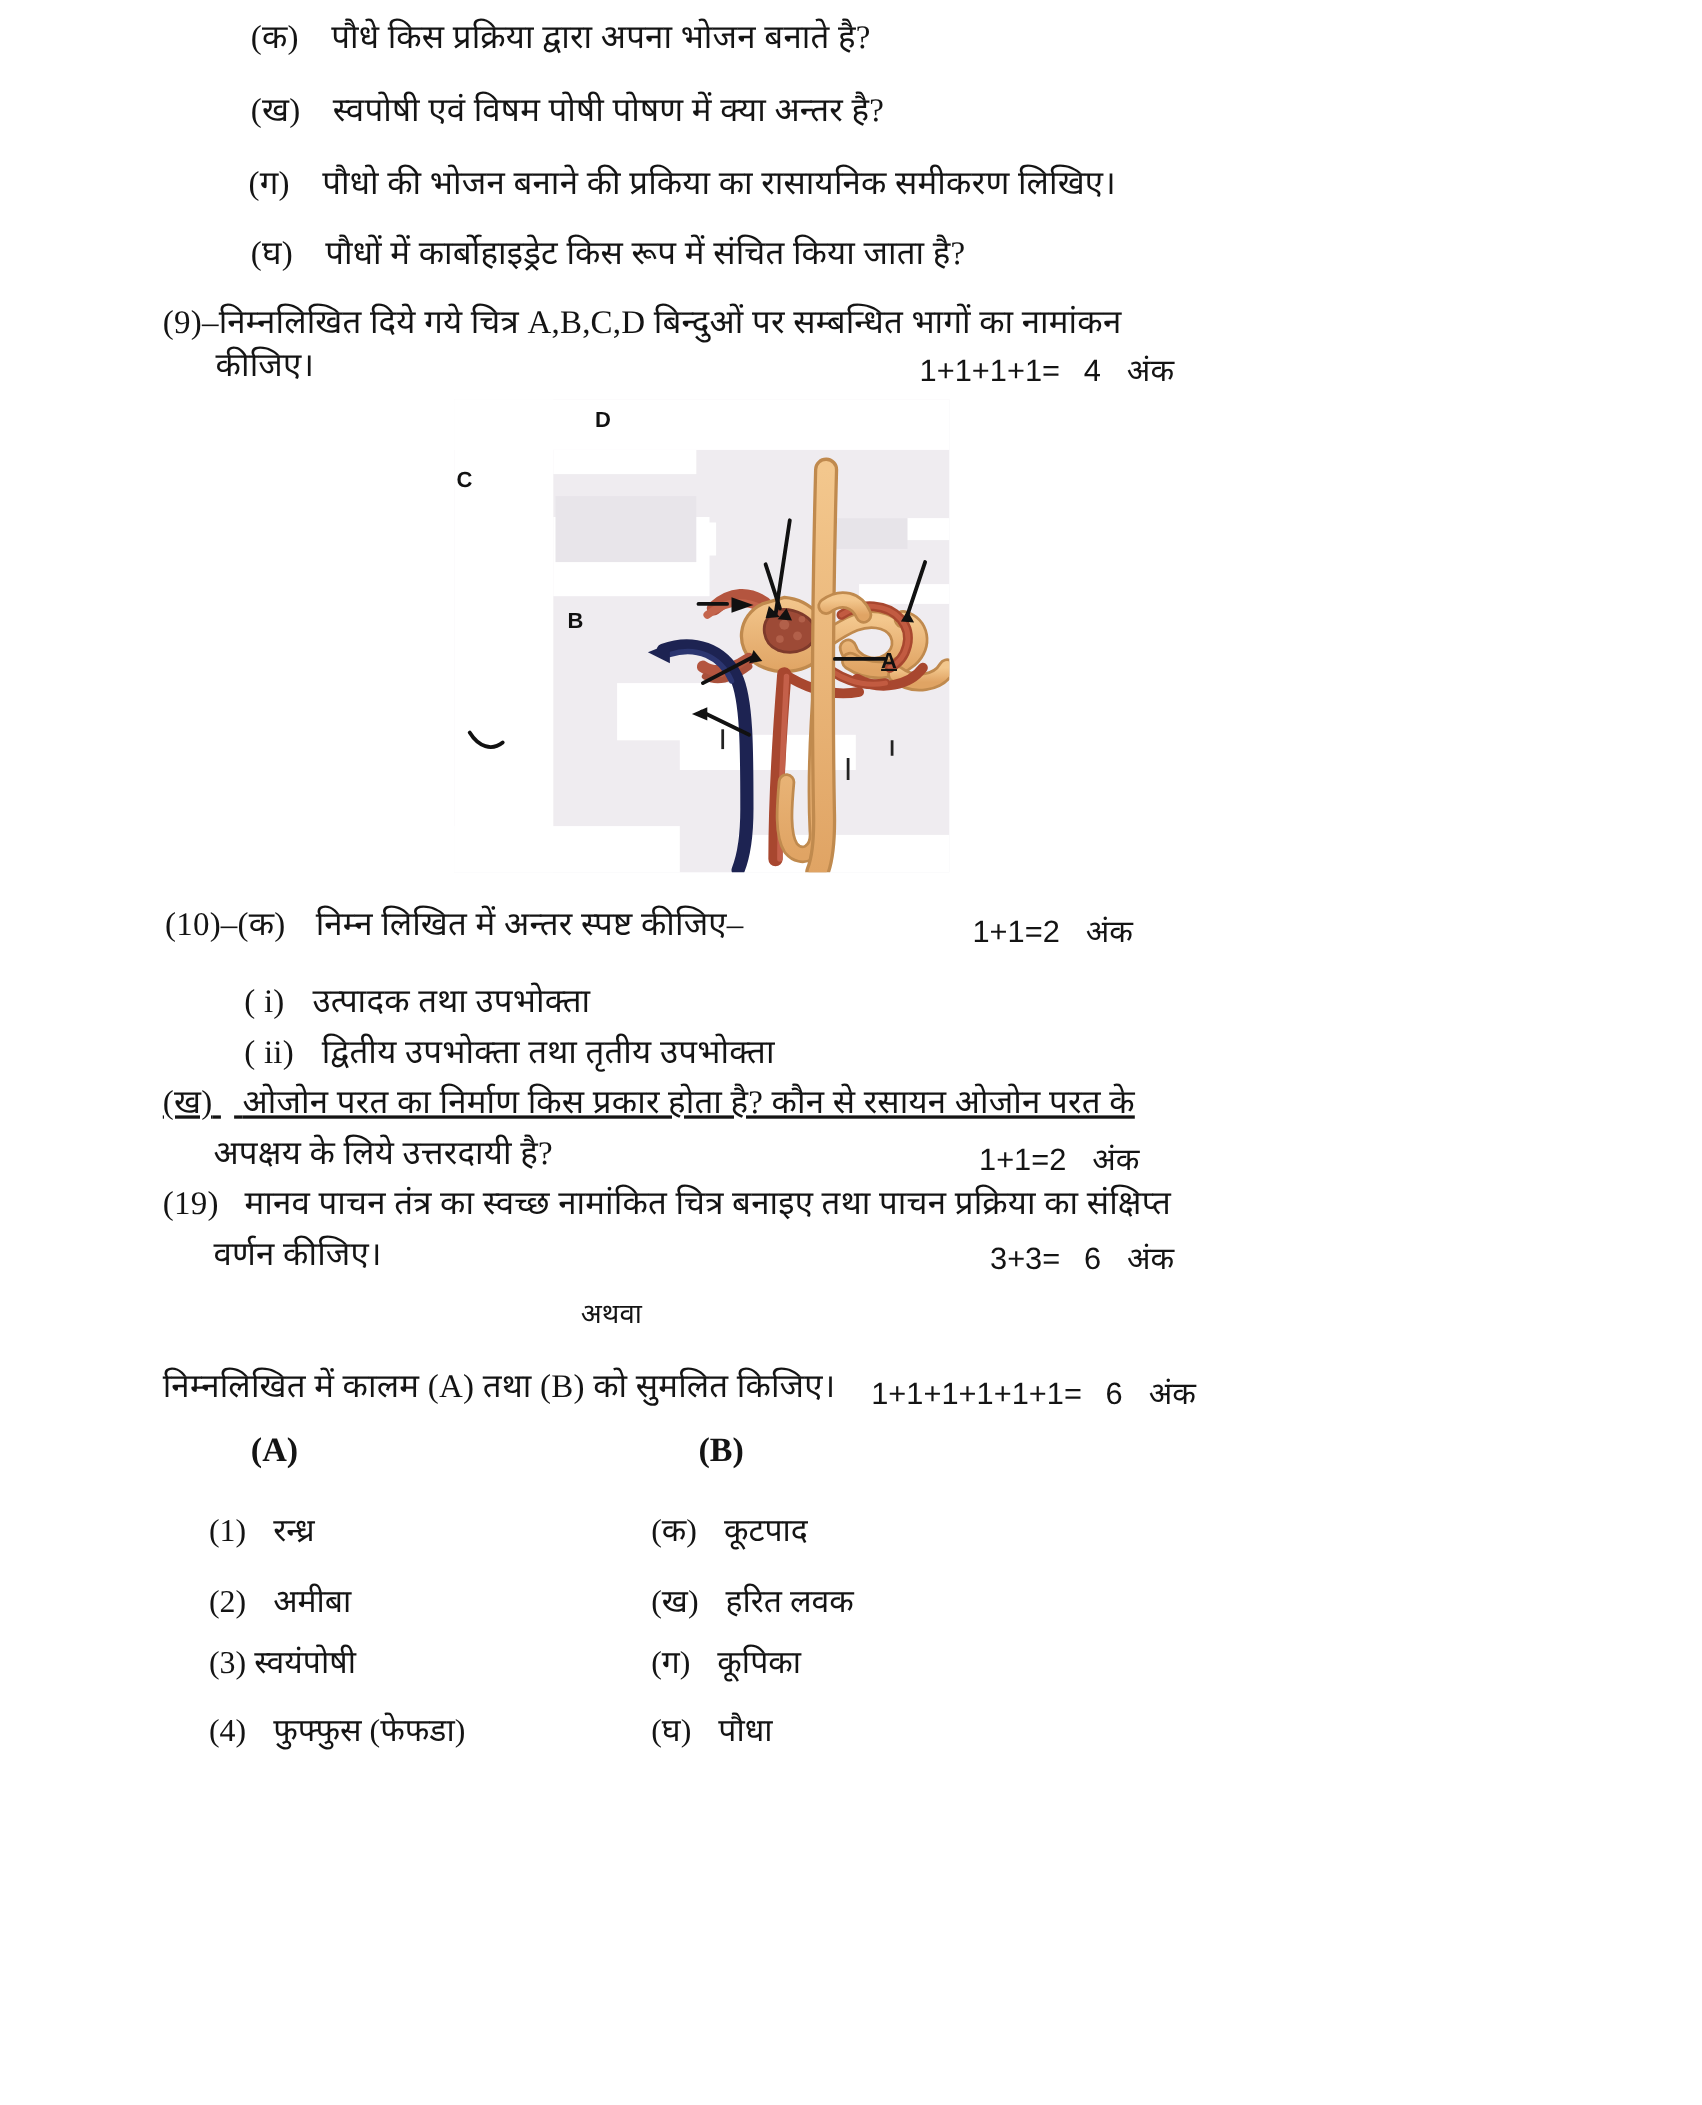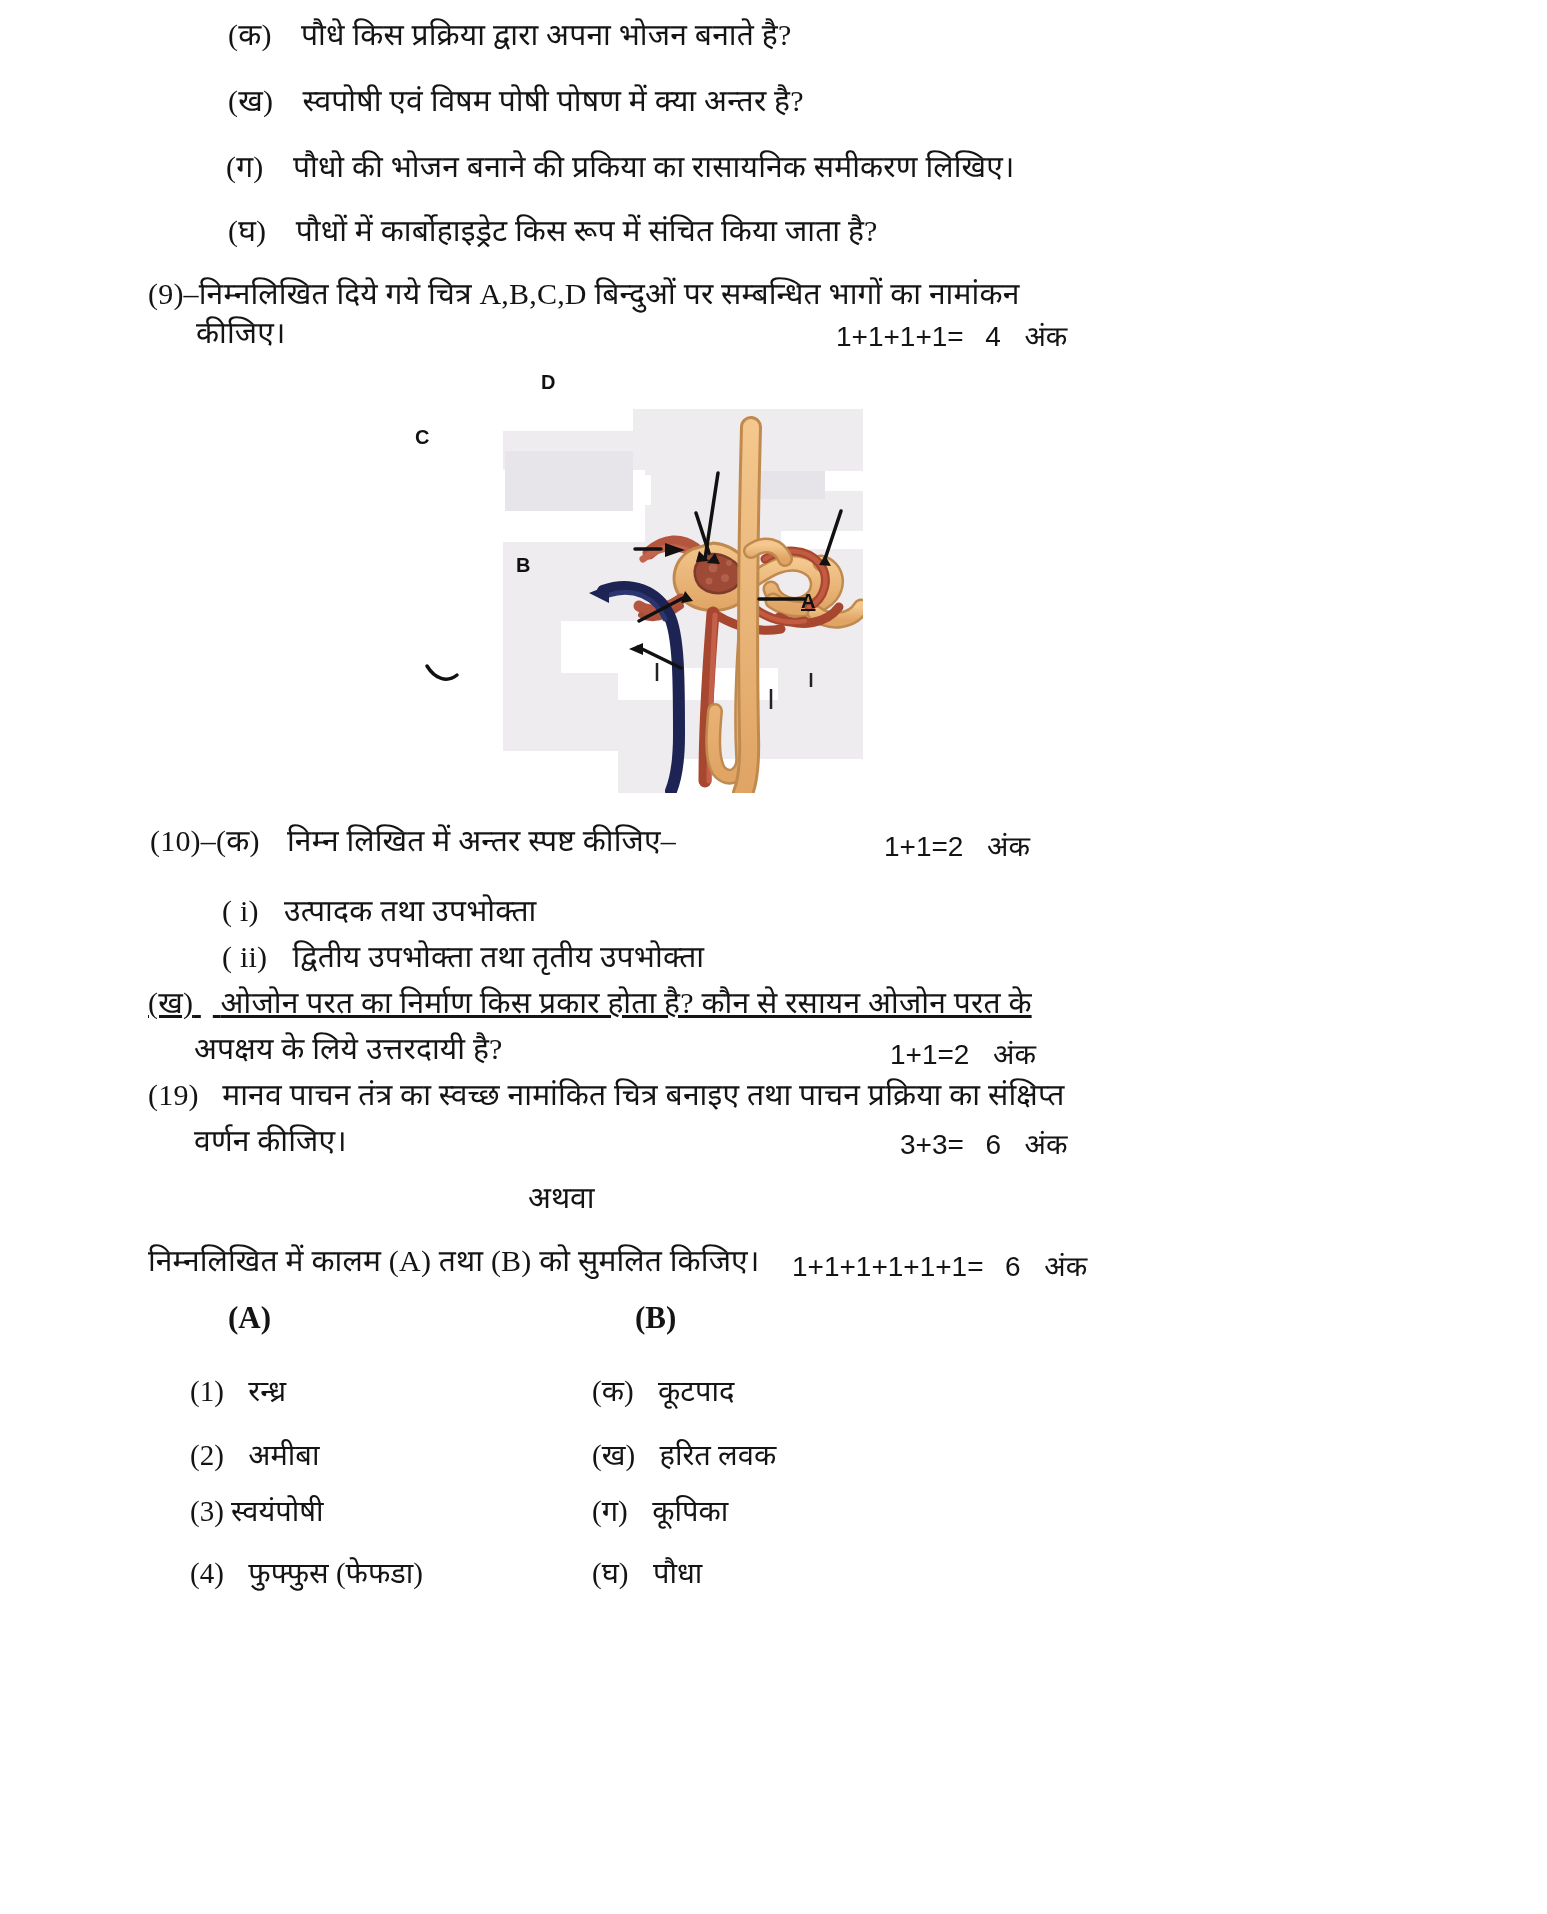--- a/index.html
+++ b/index.html
@@ -42,21 +42,21 @@
     font-size: 28px;
     white-space: nowrap;
     font-family: "Liberation Sans", "DejaVu Sans", sans-serif;
   }
   .marks .hi {
     font-family: "Liberation Serif", "DejaVu Serif", serif;
   }
 
   .center-word {
     position: absolute;
-    font-size: 30px;
+    font-size: 25px;
     white-space: nowrap;
   }
 
   
   .figure {
     position: absolute;
     left: 413px;
     top: 363px;
     width: 450px;
     height: 430px;

